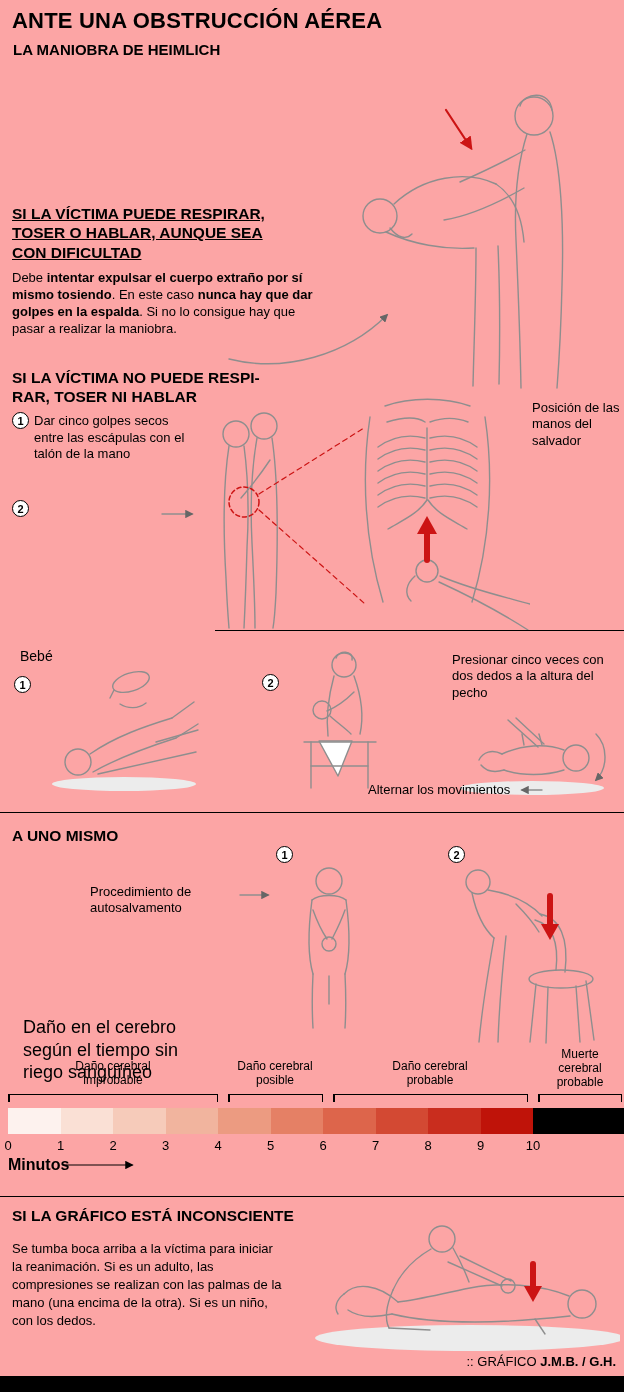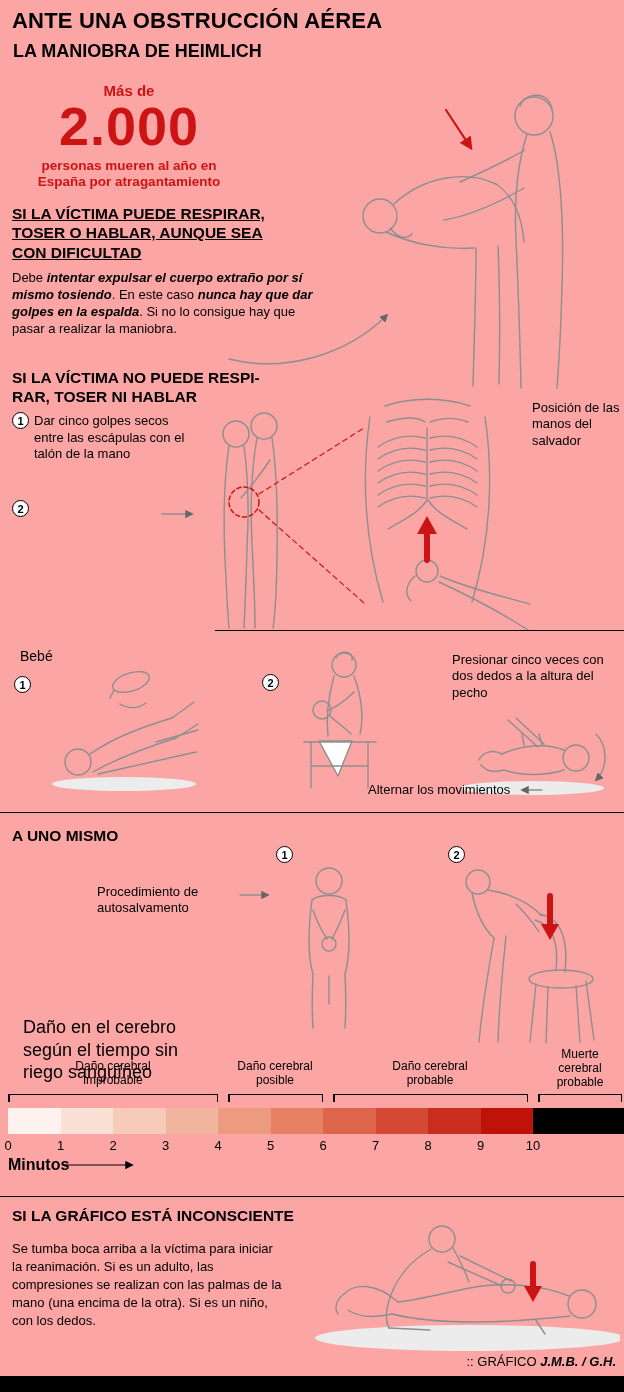--- a/index.html
+++ b/index.html
@@ -2,37 +2,37 @@
 <html><head>
 <meta charset="utf-8">
 <style>
   * { box-sizing: border-box; margin: 0; padding: 0; }
   html,body { background:#fff; }
   body { font-family:"Liberation Sans", sans-serif; color:#000; }
   .page { position:relative; width:624px; height:1392px; background:#fca5a5; overflow:hidden; margin:0 auto; }
   .abs { position:absolute; }
 
   .title { left:12px; top:8px; font-size:22px; font-weight:700; letter-spacing:.2px; }
-  .subtitle { left:13px; top:41px; font-size:18px; font-weight:700; }
+  .subtitle { left:13px; top:41px; font-size:15px; font-weight:700; }
 
   .stat { left:28px; top:82px; width:202px; text-align:center; color:#cc1414; }
   .stat-lead { font-size:15px; font-weight:700; }
   .stat-num { font-size:54px; font-weight:700; line-height:1.02; letter-spacing:1px; }
   .stat-cap { font-size:13.5px; font-weight:700; line-height:1.2; margin-top:4px; }
 
   .sec-h { font-size:15.5px; font-weight:700; line-height:1.25; }
   .h1 { left:12px; top:204px; width:268px;text-decoration:underline; }
   .h2 { left:12px; top:368px; width:300px; }
   .h3 { left:12px; top:826px; }
   .h4 { left:12px; top:1206px; }
 
   .body-txt { font-size:13px; line-height:1.32; }
   .p1 { left:12px; top:269px; width:302px; }
   .p2 { left:12px; top:1240px; width:274px; line-height:1.38; }
-  .b { font-weight:700;font-style:italic; }
+  .b { font-weight:700; }
 
   .circ { display:inline-flex; align-items:center; justify-content:center;
           width:17px; height:17px; border:1.6px solid #000; border-radius:50%;
           font-size:11px; font-weight:700; background:#fff; }
   .step-txt { font-size:13px; line-height:1.28; }
 
   .note { font-size:13px; line-height:1.25; }
   .lbl-bold { font-weight:400; }
 
   .divider { height:1px; background:#000; }
@@ -70,25 +70,20 @@
       <path d="M0,0 L10,5 L0,10 z" fill="#000"></path>
     </marker>
   </defs>
 </svg>
 
 <div class="page">
 
   <div class="abs title">ANTE UNA OBSTRUCCIÓN AÉREA</div>
   <div class="abs subtitle">LA MANIOBRA DE HEIMLICH</div>
 
-  <div class="abs stat">
-    <div class="stat-lead">Más de</div>
-    <div class="stat-num">2.000</div>
-    <div class="stat-cap">personas mueren al año en España por atragantamiento</div>
-  </div>
 
   <svg class="abs la" style="left:328px;top:70px" width="292" height="325" viewBox="0 0 292 325">
     <circle cx="206" cy="46" r="19"></circle>
     <path d="M192,36 C196,22 222,20 224,40"></path>
     <path d="M199,64 C190,92 186,130 188,170 C190,215 192,265 193,318"></path>
     <path d="M222,62 C233,95 236,155 234,215 C233,260 231,292 229,318"></path>
     <path d="M197,80 C172,94 150,104 132,112"></path>
     <path d="M196,118 C168,134 140,146 116,150"></path>
     <circle cx="52" cy="146" r="17"></circle>
     <path d="M66,134 C96,106 138,100 168,114"></path>
@@ -227,21 +222,21 @@
     <span>Alternar los movimientos</span>
     <svg class="la" width="28" height="12" viewBox="0 0 28 12">
       <line x1="26" y1="6" x2="6" y2="6" marker-end="url(#aG)"></line>
     </svg>
   </div>
 
   <div class="abs divider" style="left:0;top:812px;width:624px"></div>
 
   <div class="abs sec-h h3">A UNO MISMO</div>
 
-  <div class="abs note" style="left:97px;top:884px;width:150px">Procedimiento de autosalvamento</div>
+  <div class="abs note" style="left:90px;top:884px;width:150px">Procedimiento de autosalvamento</div>
   <svg class="abs la" style="left:238px;top:888px" width="38" height="14" viewBox="0 0 38 14">
     <line x1="2" y1="7" x2="30" y2="7" marker-end="url(#aG)"></line>
   </svg>
 
   <span class="abs circ" style="left:276px;top:846px">1</span>
   <svg class="abs la" style="left:272px;top:862px" width="110" height="170" viewBox="0 0 110 170">
     <circle cx="57" cy="19" r="13"></circle>
     <path d="M40,38 C47,32 67,32 74,38"></path>
     <path d="M40,38 C36,68 36,95 41,112"></path>
     <path d="M74,38 C78,68 78,95 73,112"></path>

